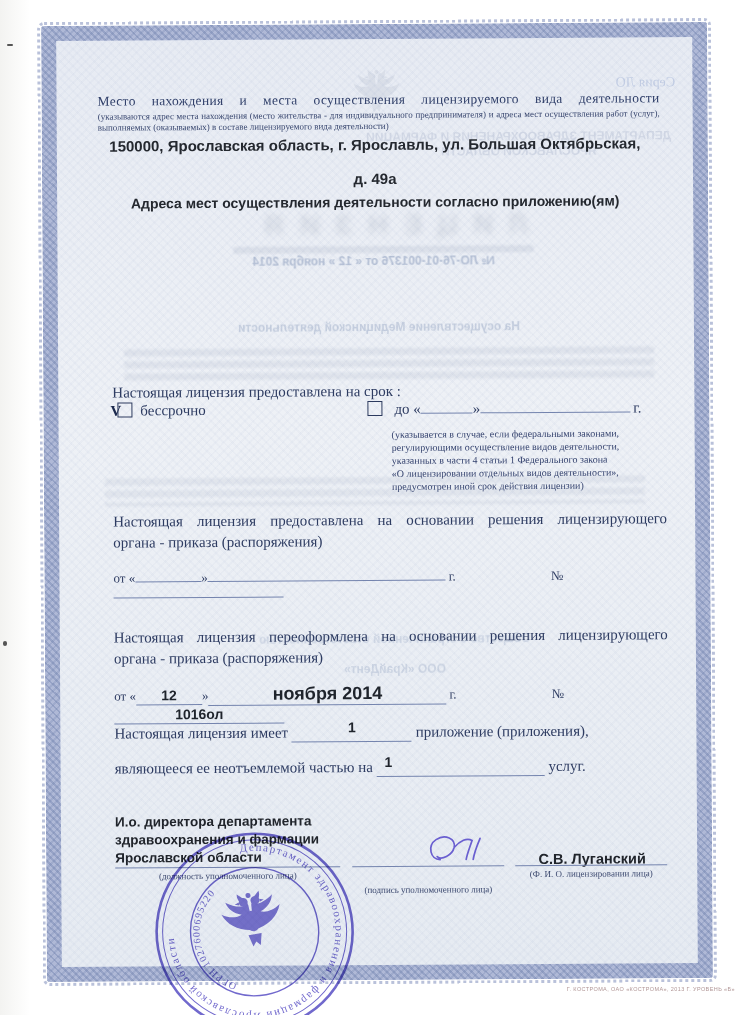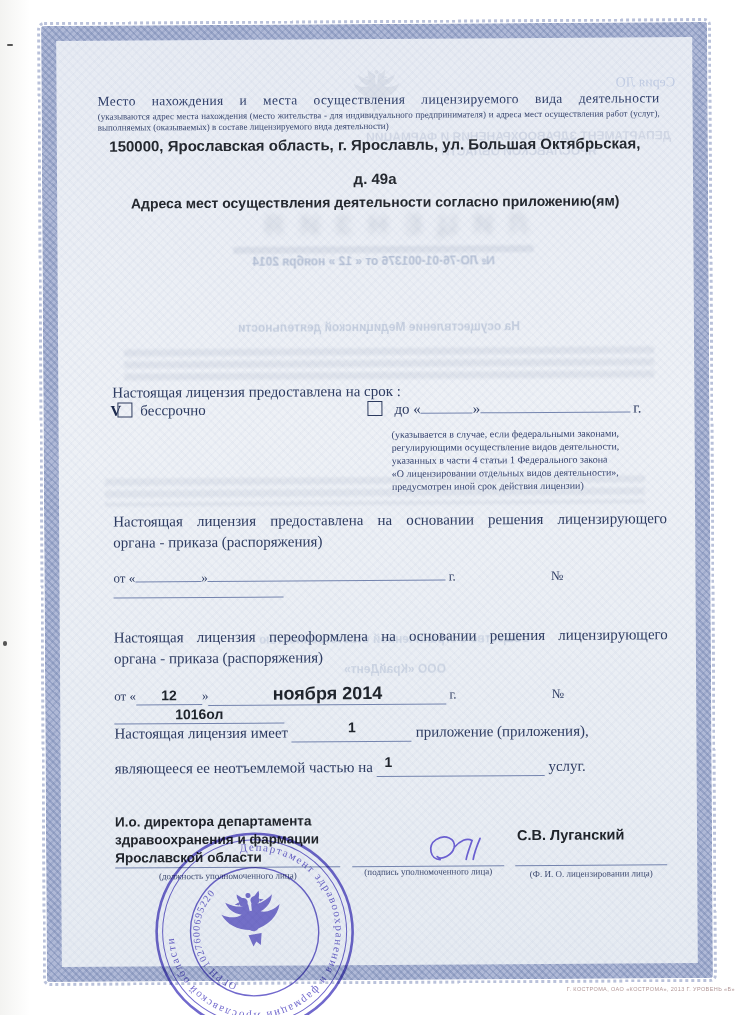--- a/index.html
+++ b/index.html
@@ -160,24 +160,24 @@
 
   <div class="abs" style="left:69px;top:842px;width:225px;border-top:1px solid #7484ae;">
     <div class="caption" style="margin-top:3px;">(должность уполномоченного лица)</div>
   </div>
 
   <svg class="abs" style="left:378px;top:808px;" width="92" height="36" viewBox="0 0 92 36">
     <path d="M16 28 C6 28 3 14 12 8 C21 2 32 7 30 16 C28 24 17 29 13 25 M30 16 C36 9 43 6 48 9 C46 15 43 22 42 28 M56 7 C53 14 50 22 49 28" fill="none" stroke="#6a5fd0" stroke-width="1.7" stroke-linecap="round"></path>
   </svg>
 
   <div class="abs" style="left:306px;top:842px;width:152px;border-top:1px solid #7484ae;">
-    <div class="caption" style="margin-top:0;">(подпись уполномоченного лица)</div>
-  </div>
-
-  <div class="abs sansb" style="left:471px;top:804px;width:150px;font-size:14.5px;color:#20242b;">С.В. Луганский</div>
+    <div class="caption" style="margin-top:18px;">(подпись уполномоченного лица)</div>
+  </div>
+
+  <div class="abs sansb" style="left:471px;top:828px;width:150px;font-size:14.5px;text-align:center;color:#20242b;">С.В. Луганский</div>
 
   <div class="abs" style="left:469px;top:842px;width:152px;border-top:1px solid #7484ae;">
     <div class="caption" style="margin-top:3px;">(Ф. И. О. лицензировании лица)</div>
   </div>
 
   <svg class="abs" style="left:104px;top:803px;transform:rotate(-10deg);opacity:.85;mix-blend-mode:multiply;" width="208" height="208" viewBox="0 0 208 208">
     <defs>
       <path id="ringOuter" d="M104 23 A81 81 0 1 1 103.9 23"></path>
       <path id="ringInner" d="M104 49 A55 55 0 1 1 103.9 49"></path>
     </defs>

